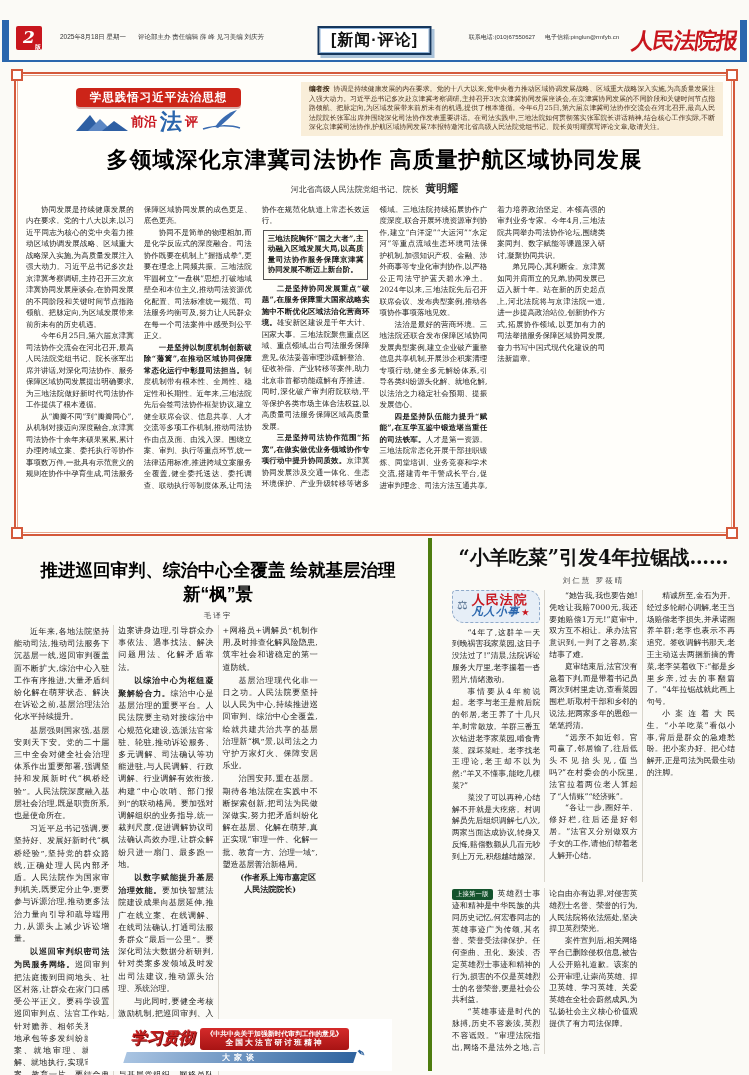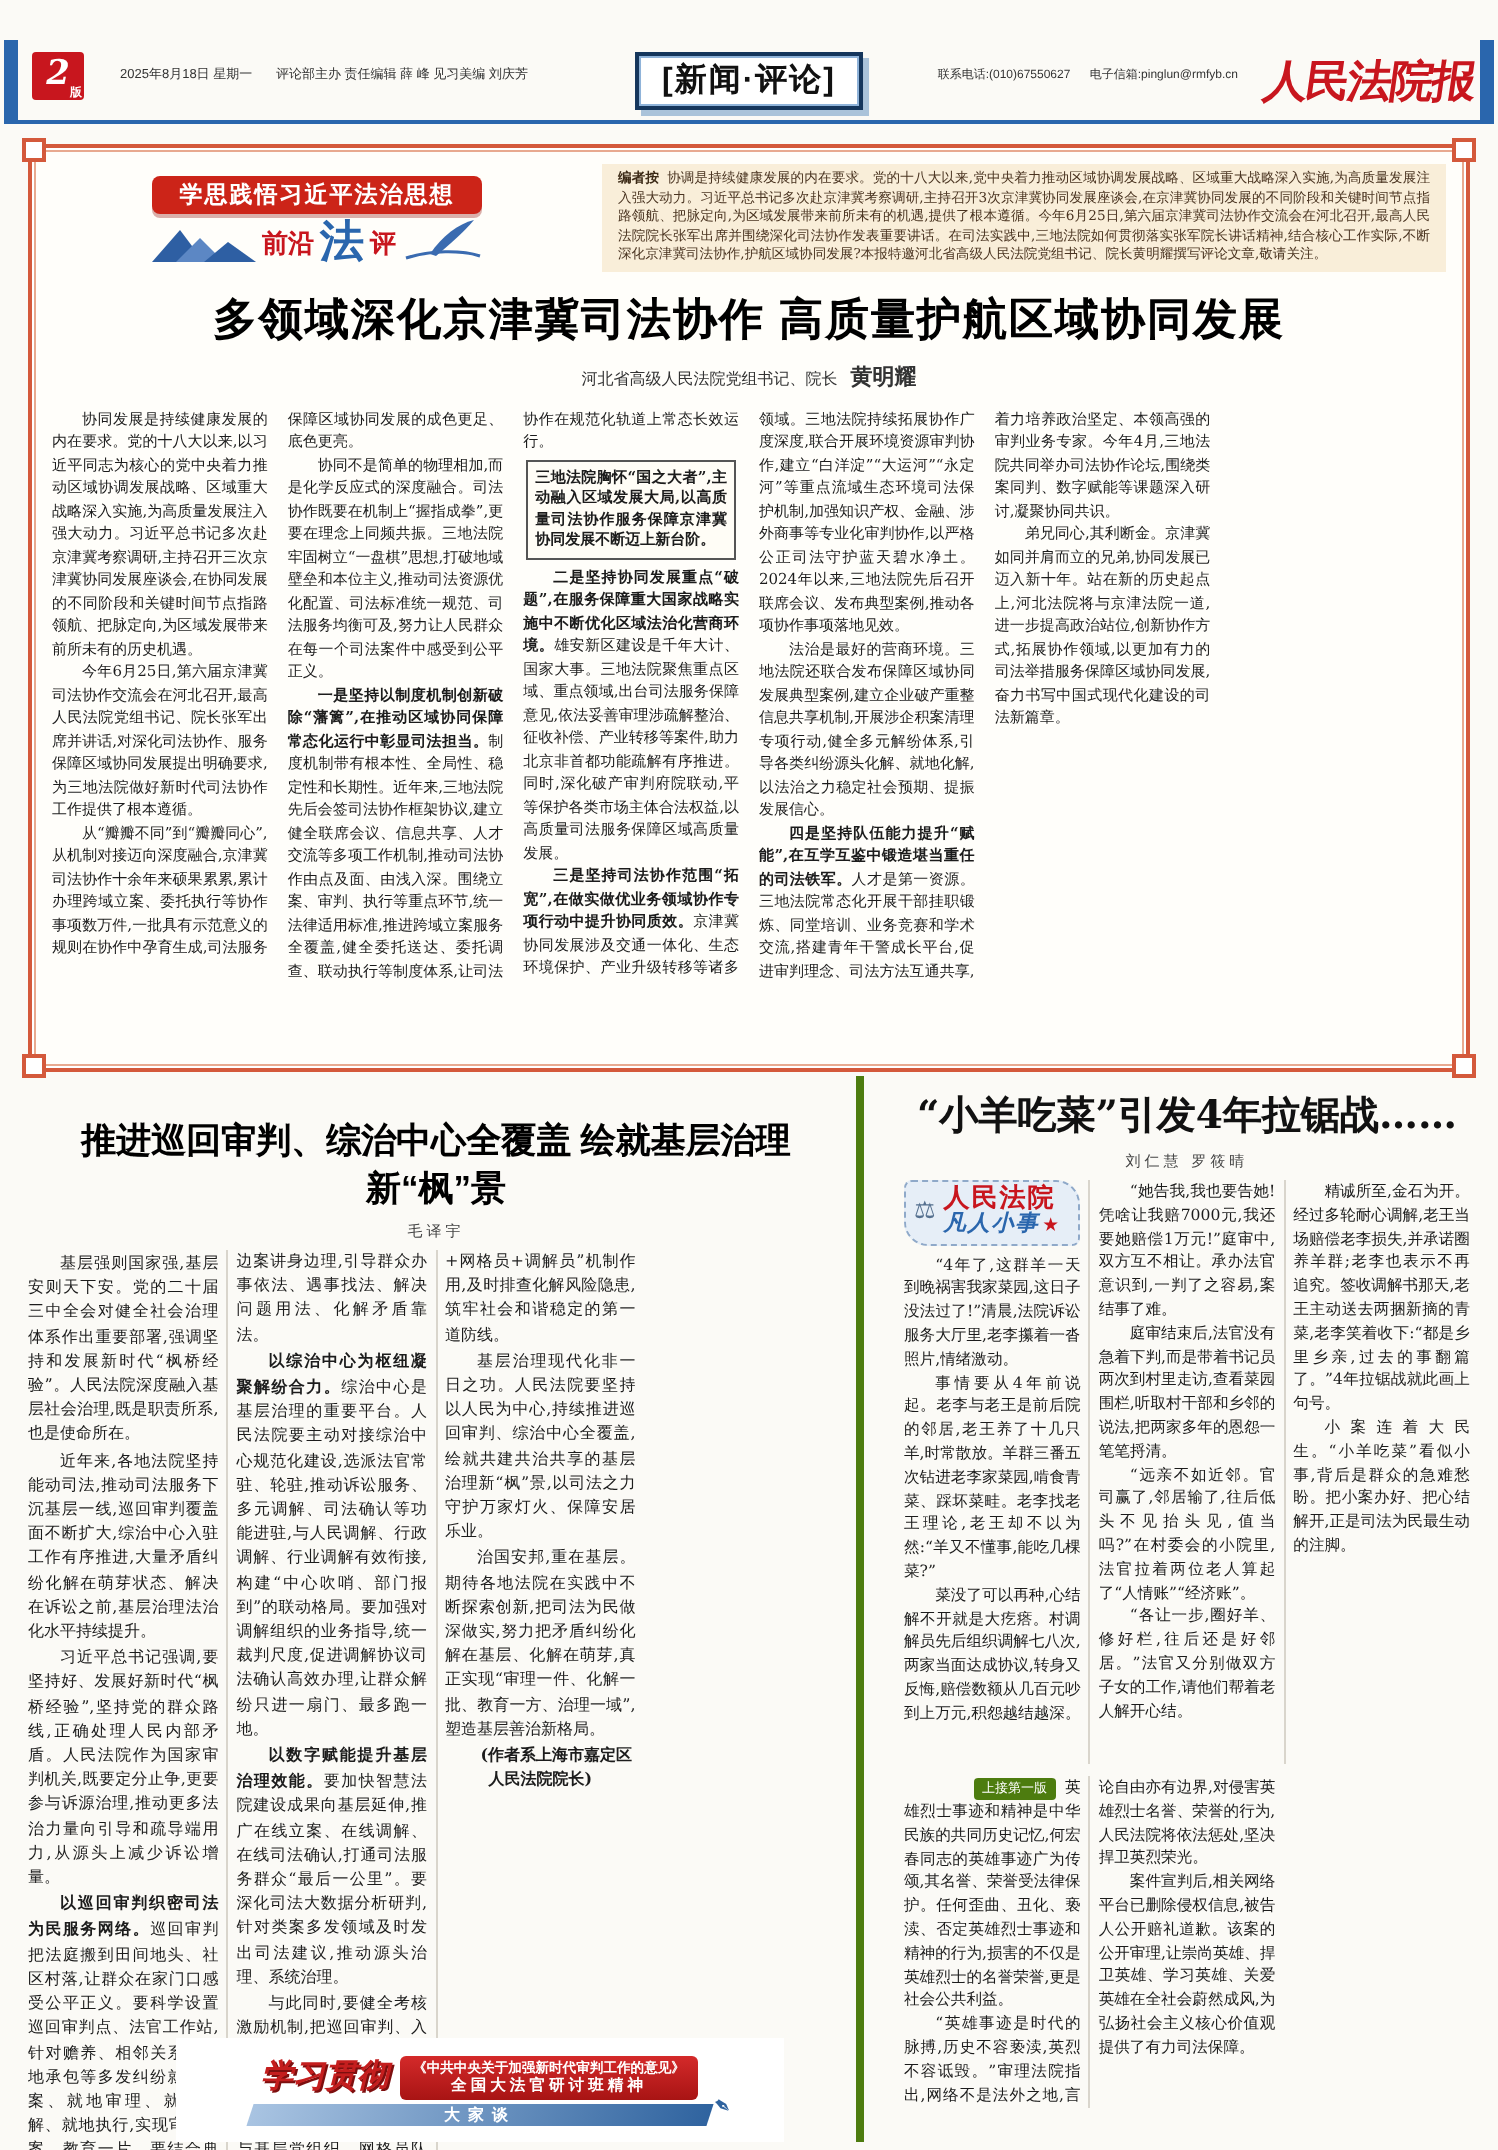--- a/index.html
+++ b/index.html
@@ -61,22 +61,22 @@
              column-rule:1px solid #d9d5cc;column-fill:auto;font-size:8px;line-height:12.2px;text-align:justify;}
   .left-body p{margin:0;text-indent:2em;}
   .author-note{text-align:center;font-weight:bold;}
   .right-body{height:292px;overflow:hidden;column-count:3;column-gap:9px;column-rule:1px solid #d9d5cc;
               column-fill:auto;font-size:7.8px;line-height:11.8px;text-align:justify;}
   .right-body p{margin:0;text-indent:2em;}
   .cont-body{margin-top:6px;height:166px;overflow:hidden;column-count:3;column-gap:9px;
              column-rule:1px solid #d9d5cc;column-fill:auto;font-size:7.8px;line-height:11.8px;text-align:justify;}
   .cont-body p{margin:0;text-indent:2em;}
   .cont-body p.first{text-indent:0;}
-  .cont-tag{display:inline-block;background:#4d7c0f;color:#fff;font-size:6.5px;line-height:9px;
-            padding:1px 4px;border-radius:2px;margin-right:4px;margin-left:35px;}
+  .cont-tag{display:inline-block;background:#14532d;color:#fff;font-size:6.5px;line-height:9px;
+            padding:1px 4px;border-radius:2px;margin-right:4px;}
   
   .badge{break-inside:avoid;border:1px dashed #8fa9c9;background:#e6eef7;border-radius:4px 12px 4px 12px;
          padding:3px 4px;margin:0 0 4px 0;display:flex;align-items:center;gap:4px;}
   .badge .scales{font-size:12px;color:#55708f;}
   .badge-l1{color:#c8161e;font-weight:bold;font-size:13px;letter-spacing:1px;}
   .badge-l2{color:#2a66ad;font-weight:bold;font-style:italic;font-size:11px;letter-spacing:1px;}
   .badge-l2 .star{color:#c8161e;font-size:8px;font-style:normal;margin-left:2px;}
   
   .study-banner{position:absolute;left:74px;bottom:0;width:304px;height:52px;background:#fff;z-index:3;
                 display:flex;flex-direction:column;align-items:center;justify-content:center;}
@@ -169,22 +169,22 @@
       <p><b></b><span>弟兄同心,其利断金。京津冀如同并肩而立的兄弟,协同发展已迈入新十年。站在新的历史起点上,河北法院将与京津法院一道,进一步提高政治站位,创新协作方式,拓展协作领域,以更加有力的司法举措服务保障区域协同发展,奋力书写中国式现代化建设的司法新篇章。</span></p>
     </div>
   </div>
 
   <div class="bottom">
 
     <div class="bottom-left">
       <h2 class="h-left">推进巡回审判、综治中心全覆盖 绘就基层治理新“枫”景</h2>
       <div class="byline2">毛译宇</div>
       <div class="left-body">
+        <p><b></b><span>近年来,各地法院坚持能动司法,推动司法服务下沉基层一线,巡回审判覆盖面不断扩大,综治中心入驻工作有序推进,大量矛盾纠纷化解在萌芽状态、解决在诉讼之前,基层治理法治化水平持续提升。</span></p>
         <p><b></b><span>基层强则国家强,基层安则天下安。党的二十届三中全会对健全社会治理体系作出重要部署,强调坚持和发展新时代“枫桥经验”。人民法院深度融入基层社会治理,既是职责所系,也是使命所在。</span></p>
-        <p><b></b><span>近年来,各地法院坚持能动司法,推动司法服务下沉基层一线,巡回审判覆盖面不断扩大,综治中心入驻工作有序推进,大量矛盾纠纷化解在萌芽状态、解决在诉讼之前,基层治理法治化水平持续提升。</span></p>
         <p><b></b><span>习近平总书记强调,要坚持好、发展好新时代“枫桥经验”,坚持党的群众路线,正确处理人民内部矛盾。人民法院作为国家审判机关,既要定分止争,更要参与诉源治理,推动更多法治力量向引导和疏导端用力,从源头上减少诉讼增量。</span></p>
         <p><b>以巡回审判织密司法为民服务网络。</b><span>巡回审判把法庭搬到田间地头、社区村落,让群众在家门口感受公平正义。要科学设置巡回审判点、法官工作站,针对赡养、相邻关系、土地承包等多发纠纷就地立案、就地审理、就地调解、就地执行,实现审理一案、教育一片。要结合典型案例开展普法宣传,以身边案讲身边理,引导群众办事依法、遇事找法、解决问题用法、化解矛盾靠法。</span></p>
         <p><b>以综治中心为枢纽凝聚解纷合力。</b><span>综治中心是基层治理的重要平台。人民法院要主动对接综治中心规范化建设,选派法官常驻、轮驻,推动诉讼服务、多元调解、司法确认等功能进驻,与人民调解、行政调解、行业调解有效衔接,构建“中心吹哨、部门报到”的联动格局。要加强对调解组织的业务指导,统一裁判尺度,促进调解协议司法确认高效办理,让群众解纷只进一扇门、最多跑一地。</span></p>
         <p><b>以数字赋能提升基层治理效能。</b><span>要加快智慧法院建设成果向基层延伸,推广在线立案、在线调解、在线司法确认,打通司法服务群众“最后一公里”。要深化司法大数据分析研判,针对类案多发领域及时发出司法建议,推动源头治理、系统治理。</span></p>
         <p><b></b><span>与此同时,要健全考核激励机制,把巡回审判、入驻综治中心等工作纳入绩效考评,激励干警沉下身子、迈开步子,在服务群众中锤炼过硬作风。要加强与基层党组织、网格员队伍的协同联动,发挥“法官+网格员+调解员”机制作用,及时排查化解风险隐患,筑牢社会和谐稳定的第一道防线。</span></p>
         <p><b></b><span>基层治理现代化非一日之功。人民法院要坚持以人民为中心,持续推进巡回审判、综治中心全覆盖,绘就共建共治共享的基层治理新“枫”景,以司法之力守护万家灯火、保障安居乐业。</span></p>
         <p><b></b><span>治国安邦,重在基层。期待各地法院在实践中不断探索创新,把司法为民做深做实,努力把矛盾纠纷化解在基层、化解在萌芽,真正实现“审理一件、化解一批、教育一方、治理一域”,塑造基层善治新格局。</span></p>
         <p class="author-note">(作者系上海市嘉定区人民法院院长)</p>
       </div>
       <div class="study-banner">

